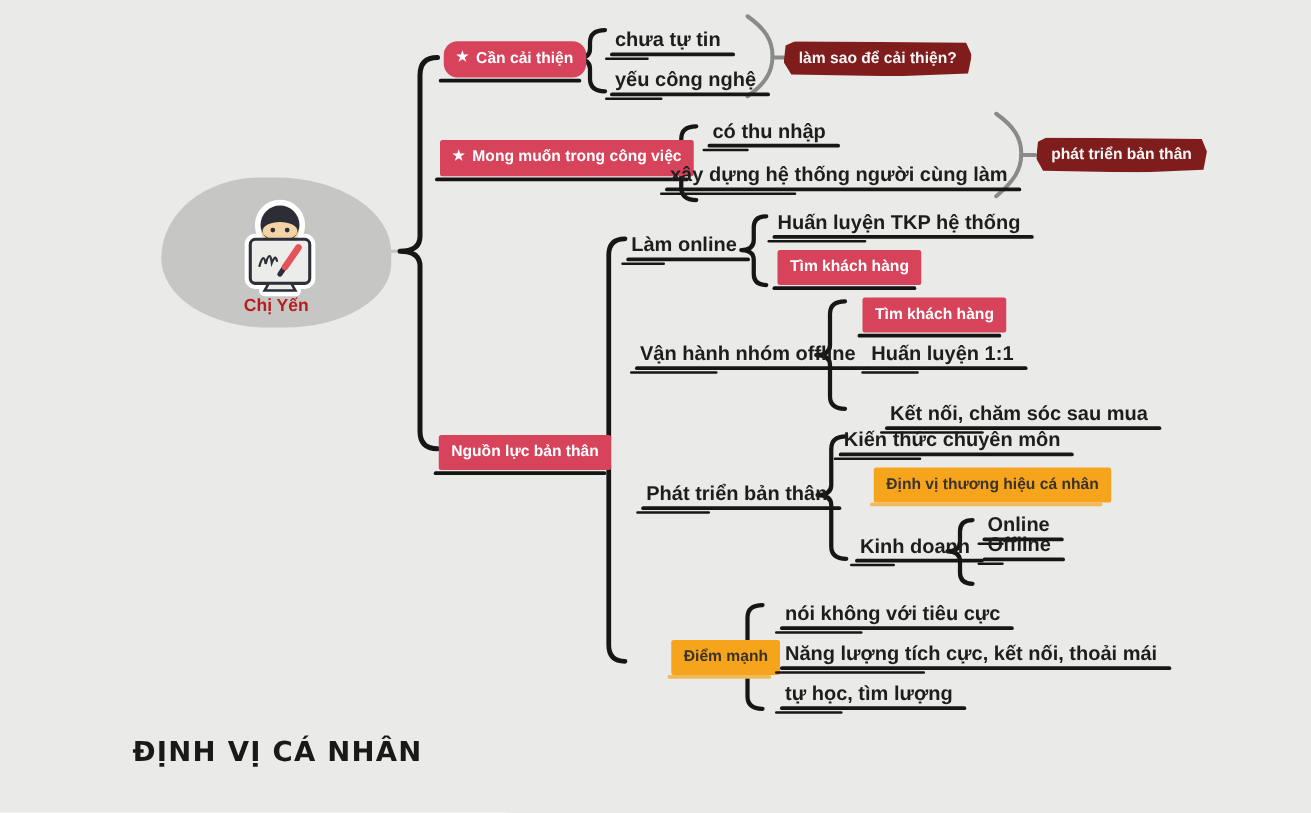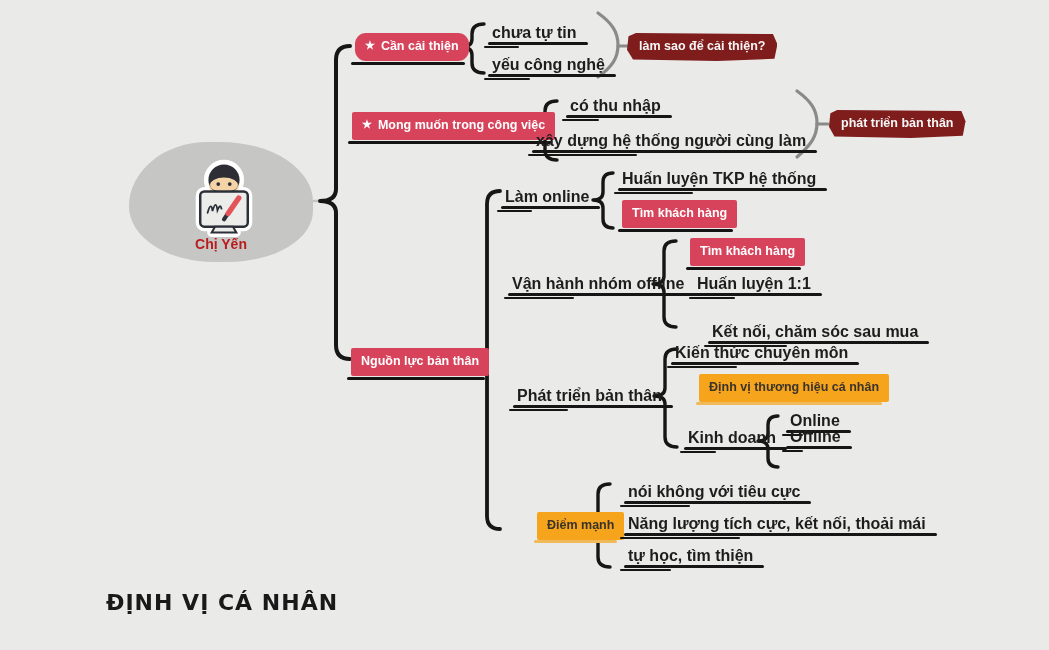--- a/index.html
+++ b/index.html
@@ -149,17 +149,17 @@
   </div>
   <div class="t" style="left:688px; top:431px;">Kinh doanh</div>
   <div class="t" style="left:790px; top:414px;">Online</div>
   <div class="t" style="left:790px; top:430px;">Offline</div>
 
   <div class="box orange" style="left:508px; top:512px;">
     <span>Điểm mạnh</span>
   </div>
   <div class="t" style="left:628px; top:485px;">nói không với tiêu cực</div>
   <div class="t" style="left:628px; top:517px;">Năng lượng tích cực, kết nối, thoải mái</div>
-  <div class="t" style="left:628px; top:549px;">tự học, tìm thiện</div>
+  <div class="t" style="left:628px; top:549px;">tự học, tìm lượng</div>
 
   <div class="map-title">ĐỊNH VỊ CÁ NHÂN</div>
 
 </div>
 
 </body></html>

